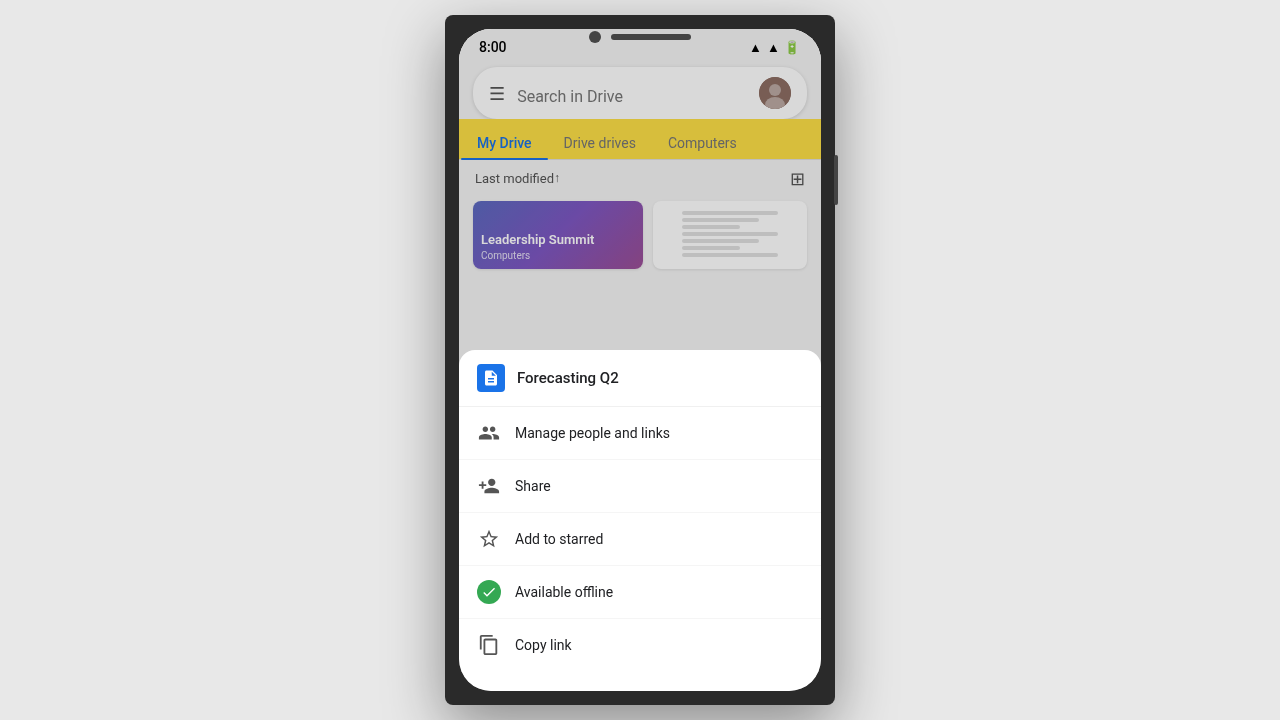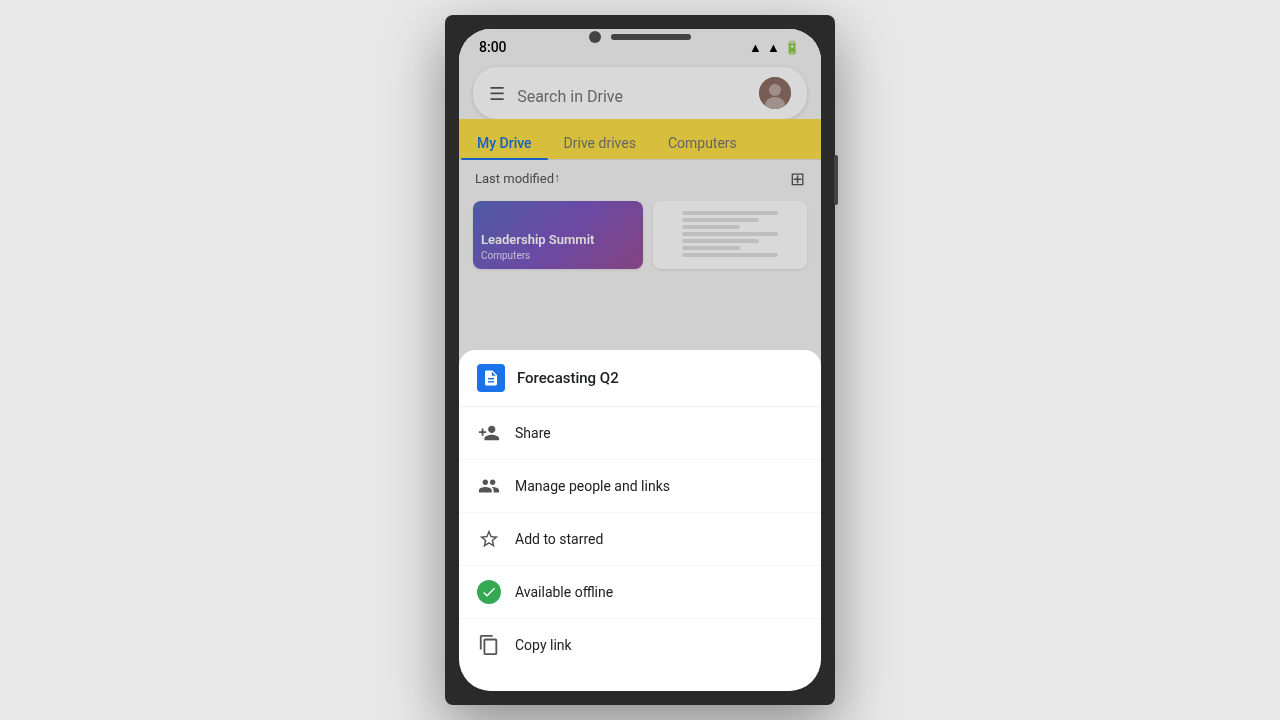--- a/index.html
+++ b/index.html
@@ -393,33 +393,33 @@
           <svg viewBox="0 0 24 24" fill="white">
             <path d="M14 2H6c-1.1 0-2 .9-2 2v16c0 1.1.9 2 2 2h12c1.1 0 2-.9 2-2V8l-6-6zm2 16H8v-2h8v2zm0-4H8v-2h8v2zm-3-5V3.5L18.5 9H13z"></path>
           </svg>
         </div>
         <span class="sheet-title">Forecasting Q2</span>
       </div>
 
       <div class="sheet-item">
         <div class="sheet-item-icon">
           <svg width="22" height="22" viewBox="0 0 24 24" fill="#555">
-            <path d="M15 12c2.21 0 4-1.79 4-4s-1.79-4-4-4-4 1.79-4 4 1.79 4 4 4zm-9-2V7H4v3H1v2h3v3h2v-3h3v-2H6zm9 4c-2.67 0-8 1.34-8 4v2h16v-2c0-2.66-5.33-4-8-4z"></path>
-          </svg>
-        </div>
-        <span class="sheet-item-label">Share</span>
+            <path d="M16 11c1.66 0 2.99-1.34 2.99-3S17.66 5 16 5c-1.66 0-3 1.34-3 3s1.34 3 3 3zm-8 0c1.66 0 2.99-1.34 2.99-3S9.66 5 8 5C6.34 5 5 6.34 5 8s1.34 3 3 3zm0 2c-2.33 0-7 1.17-7 3.5V19h14v-2.5c0-2.33-4.67-3.5-7-3.5zm8 0c-.29 0-.62.02-.97.05 1.16.84 1.97 1.97 1.97 3.45V19h6v-2.5c0-2.33-4.67-3.5-7-3.5z"></path>
+          </svg>
+        </div>
+        <span class="sheet-item-label">Manage people and links</span>
       </div>
 
       <div class="sheet-item">
         <div class="sheet-item-icon">
           <svg width="22" height="22" viewBox="0 0 24 24" fill="#555">
-            <path d="M16 11c1.66 0 2.99-1.34 2.99-3S17.66 5 16 5c-1.66 0-3 1.34-3 3s1.34 3 3 3zm-8 0c1.66 0 2.99-1.34 2.99-3S9.66 5 8 5C6.34 5 5 6.34 5 8s1.34 3 3 3zm0 2c-2.33 0-7 1.17-7 3.5V19h14v-2.5c0-2.33-4.67-3.5-7-3.5zm8 0c-.29 0-.62.02-.97.05 1.16.84 1.97 1.97 1.97 3.45V19h6v-2.5c0-2.33-4.67-3.5-7-3.5z"></path>
-          </svg>
-        </div>
-        <span class="sheet-item-label">Manage people and links</span>
+            <path d="M15 12c2.21 0 4-1.79 4-4s-1.79-4-4-4-4 1.79-4 4 1.79 4 4 4zm-9-2V7H4v3H1v2h3v3h2v-3h3v-2H6zm9 4c-2.67 0-8 1.34-8 4v2h16v-2c0-2.66-5.33-4-8-4z"></path>
+          </svg>
+        </div>
+        <span class="sheet-item-label">Share</span>
       </div>
 
       <div class="sheet-item">
         <div class="sheet-item-icon">
           <svg width="22" height="22" viewBox="0 0 24 24" fill="#555">
             <path d="M22 9.24l-7.19-.62L12 2 9.19 8.63 2 9.24l5.46 4.73L5.82 21 12 17.27 18.18 21l-1.63-7.03L22 9.24zM12 15.4l-3.76 2.27 1-4.28-3.32-2.88 4.38-.38L12 6.1l1.71 4.04 4.38.38-3.32 2.88 1 4.28L12 15.4z"></path>
           </svg>
         </div>
         <span class="sheet-item-label">Add to starred</span>
       </div>

